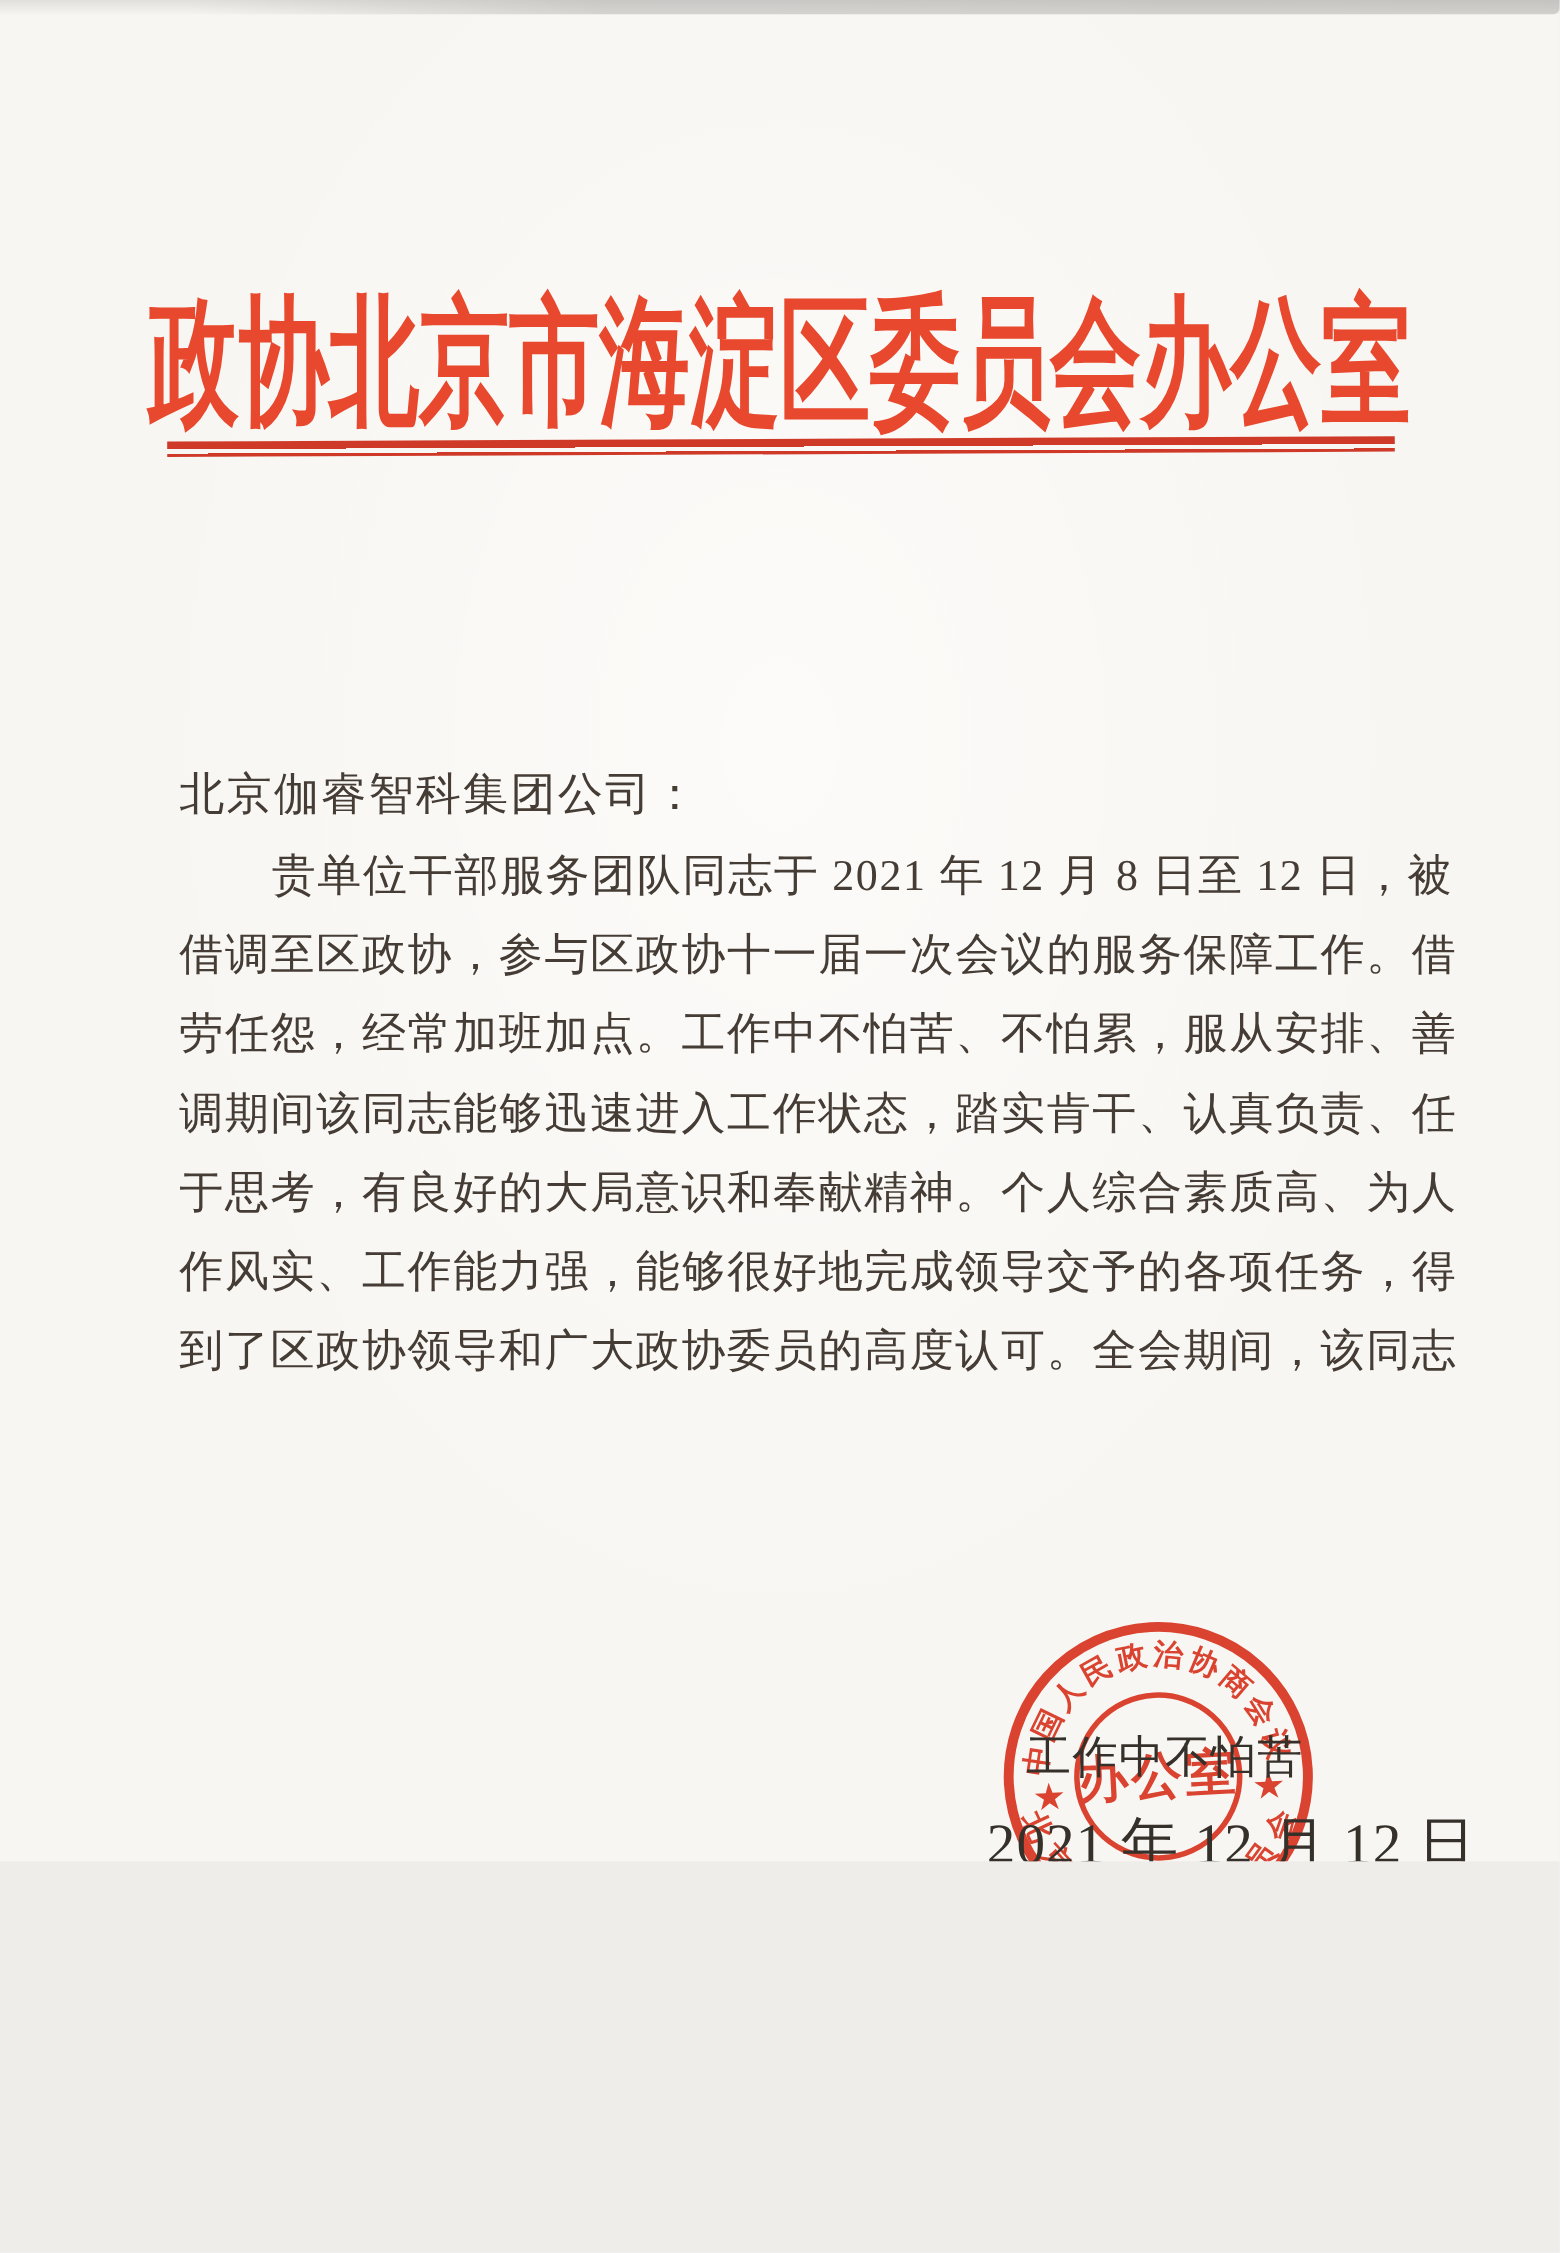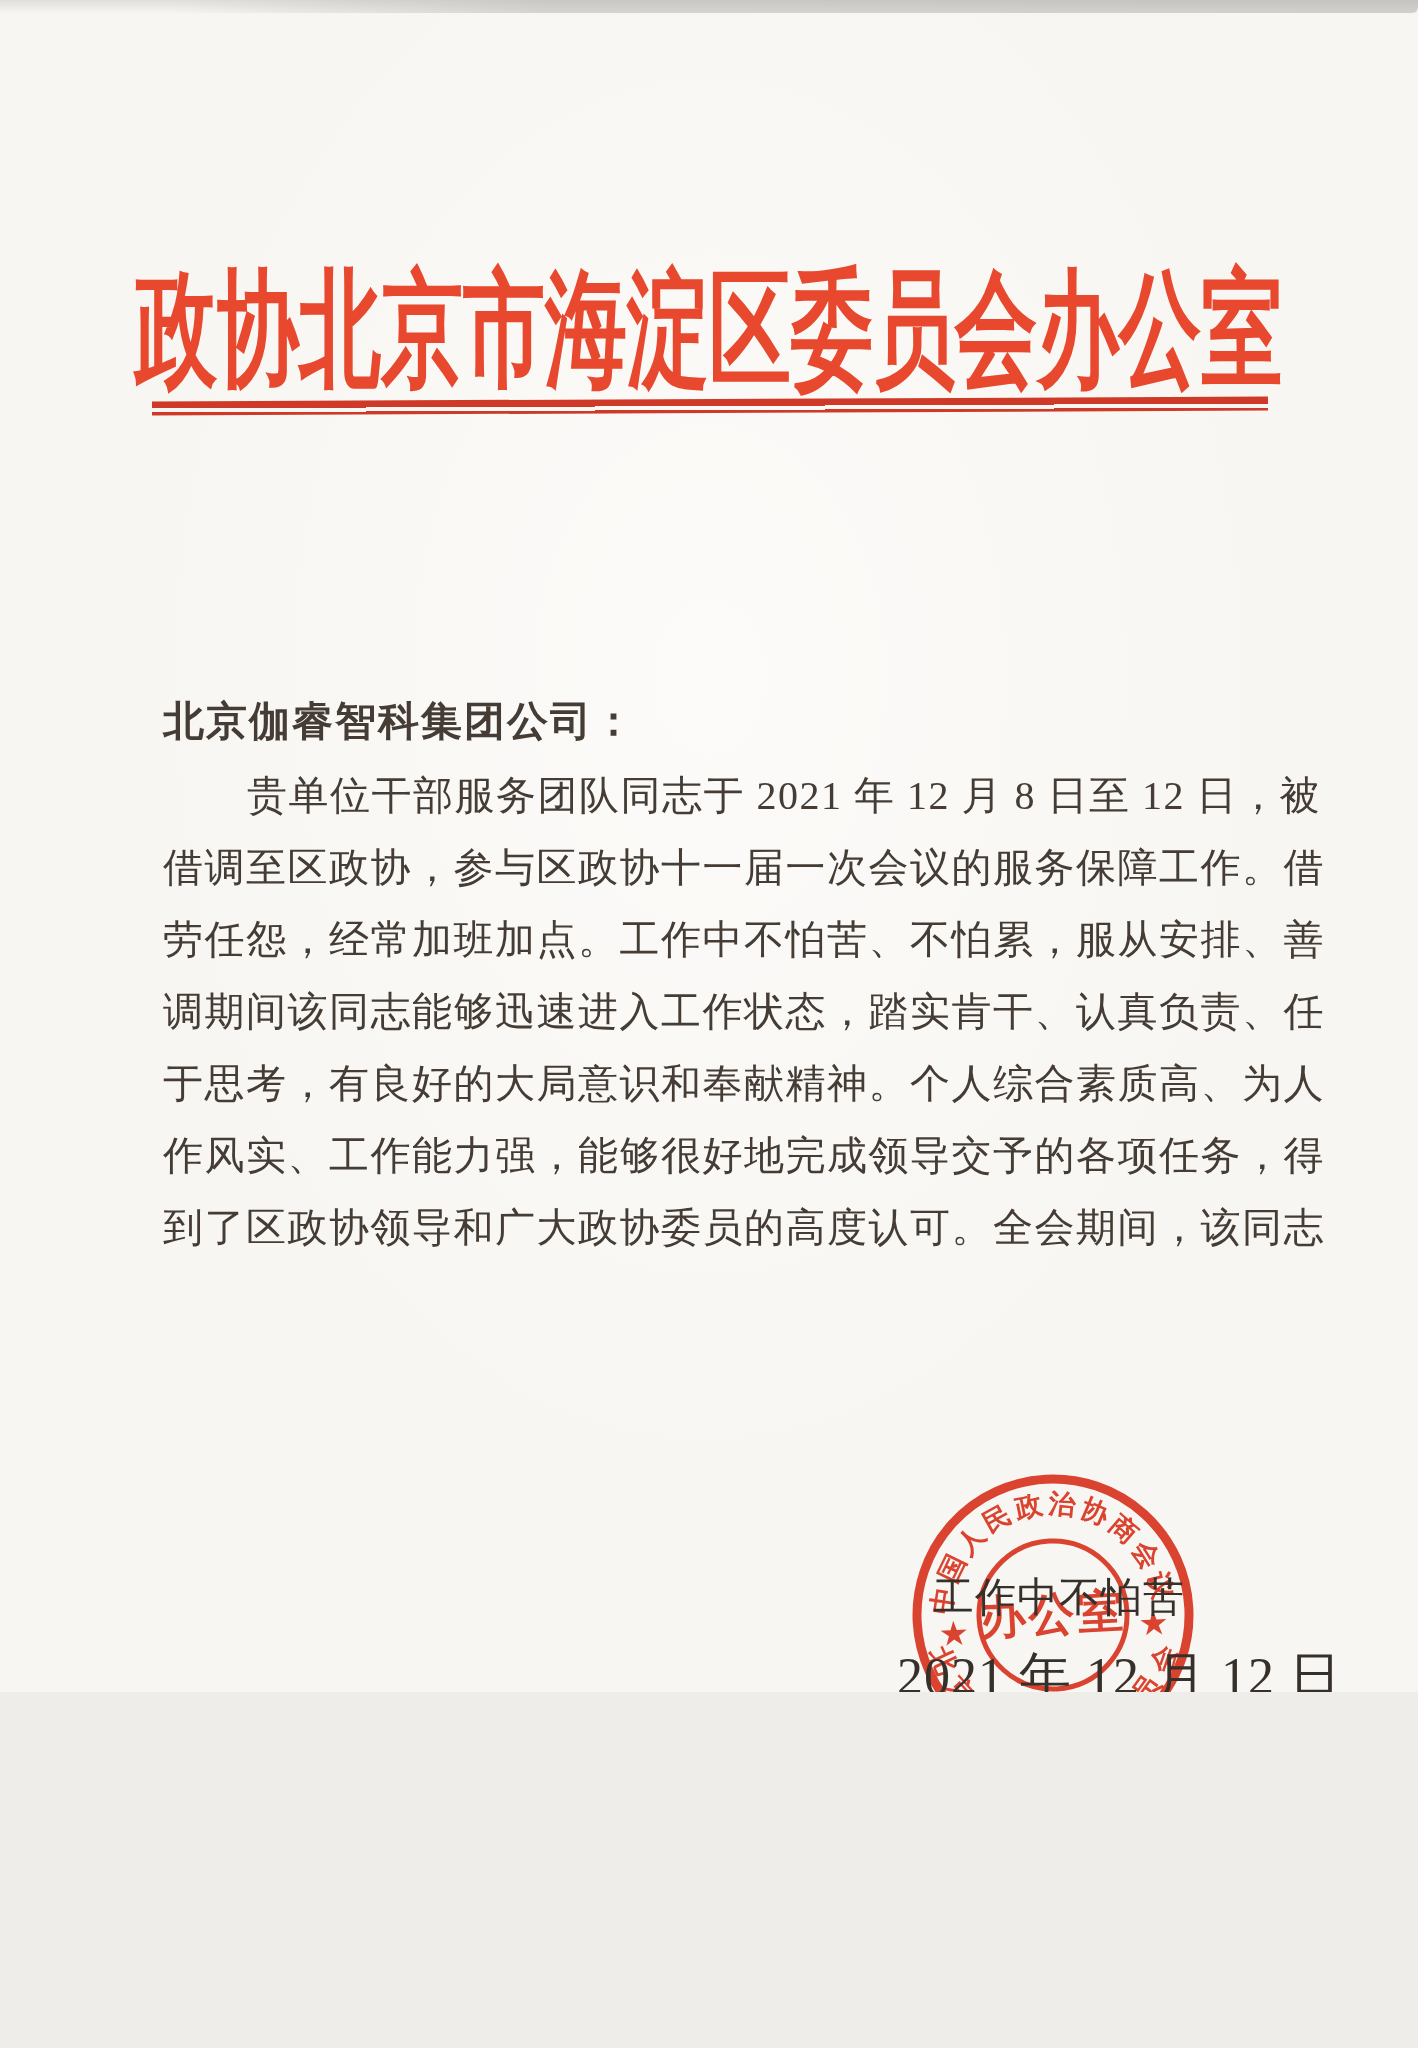--- a/index.html
+++ b/index.html
@@ -48,21 +48,20 @@
     text-align:center;
     font-size:49px;font-weight:bold;
     color:#4a4038;
     letter-spacing:9px;
     white-space:nowrap;
   }
   .salutation{
     position:absolute;top:694px;left:163px;
     font-size:41px;color:#453d35;letter-spacing:2px;
     white-space:nowrap;
-    font-weight:bold;
   }
   .body-block{
     position:absolute;top:760px;left:163px;width:1135px;
     font-size:40px;color:#453d35;letter-spacing:1.5px;text-align:right;
   }
   .body-line{
     height:72px;line-height:72px;white-space:nowrap;
   }
   .body-line.indent{padding-left:84px;}
   .signature{

